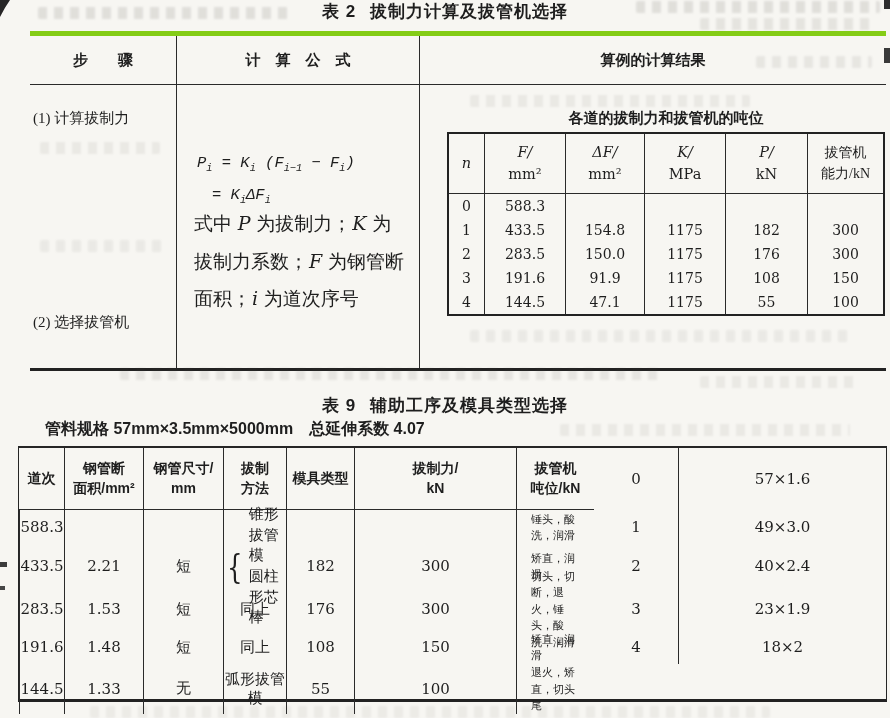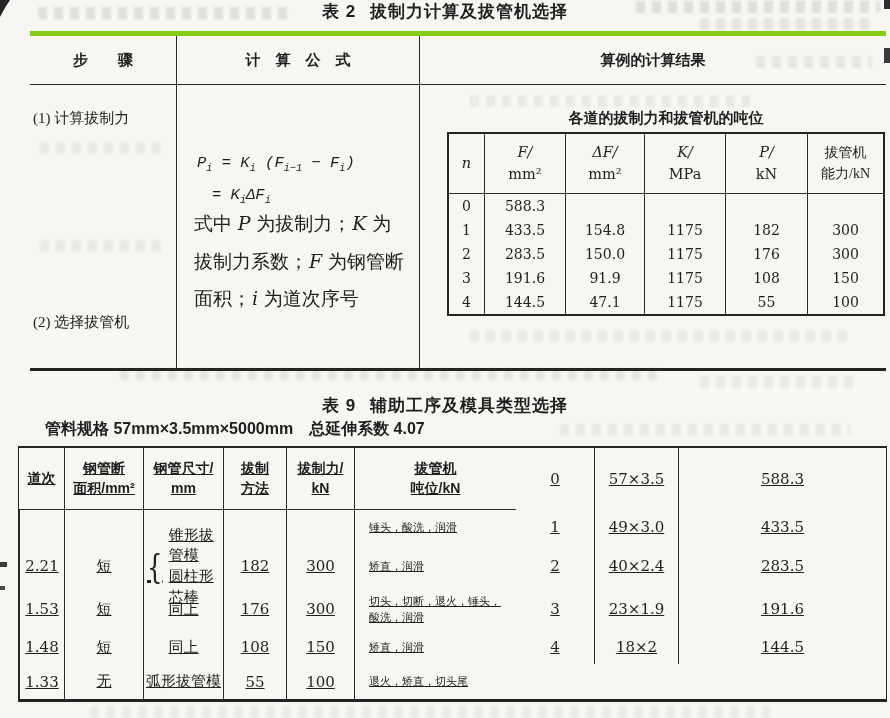--- a/index.html
+++ b/index.html
@@ -55,21 +55,21 @@
   .ivar { font-style: italic; font-family: "DejaVu Serif", serif; }
   .iunit, .ic { font-family: "DejaVu Serif", serif; }
   .icn { font-size: 14px; }
   .bl { border-left: 1px solid #2a2a2a; }
   .ic { display: flex; align-items: center; justify-content: center; font-size: 14px; }
   
   #t3 { position: absolute; left: 18px; top: 446px; width: 869px; height: 256px;
     border: 1.6px solid #262626; border-top-width: 2.5px; border-bottom: 3px solid #222;
     display: grid;
     grid-template-columns: 45px 79px 80px 63px 68px 162px 78px 84px 1fr;
-    grid-template-rows: 62px 34px 44px 42px 34px 1fr; text-decoration: underline; }
+    grid-template-rows: 62px 34px 44px 42px 34px 1fr; }
   .th { display: flex; align-items: center; justify-content: center; text-align: center;
     border-bottom: 1.8px solid #2a2a2a;
     font-family: "Liberation Sans", "DejaVu Sans", sans-serif;
     font-weight: 600; font-size: 14px; line-height: 1.4; }
   .tc { display: flex; align-items: center; justify-content: center; text-align: center;
     font-size: 15px; font-family: "DejaVu Serif", serif; }
   .cjk { font-family: "Liberation Serif", "DejaVu Serif", serif; }
   .aux { justify-content: flex-start; text-align: left; padding: 0 10px 0 14px;
     font-size: 11px; line-height: 1.5;
     font-family: "Liberation Serif", "DejaVu Serif", serif; }
@@ -188,27 +188,28 @@
 <div id="sub3">管料规格 57mm×3.5mm×5000mm　总延伸系数 4.07</div>
 
 <div id="t3">
   <div class="th">道次</div>
   <div class="th bl pre">钢管断
 面积/mm²</div>
   <div class="th bl pre">钢管尺寸/
 mm</div>
   <div class="th bl pre">拔制
 方法</div>
+  <div class="th bl">模具类型</div>
   <div class="th bl pre">拔制力/
 kN</div>
   <div class="th bl pre">拔管机
 吨位/kN</div>
 
   <div class="tc">0</div>
-  <div class="tc bl">57×3.5</div>
+  <div class="tc bl">57×1.6</div>
   <div class="tc bl">588.3</div>
   <div class="tc bl cjk"></div>
   <div class="tc bl cjk"></div>
   <div class="tc bl cjk"></div>
   <div class="tc bl"></div>
   <div class="tc bl"></div>
   <div class="tc bl aux">锤头，酸洗，润滑</div>
 
   <div class="tc">1</div>
   <div class="tc bl">49×3.0</div>

